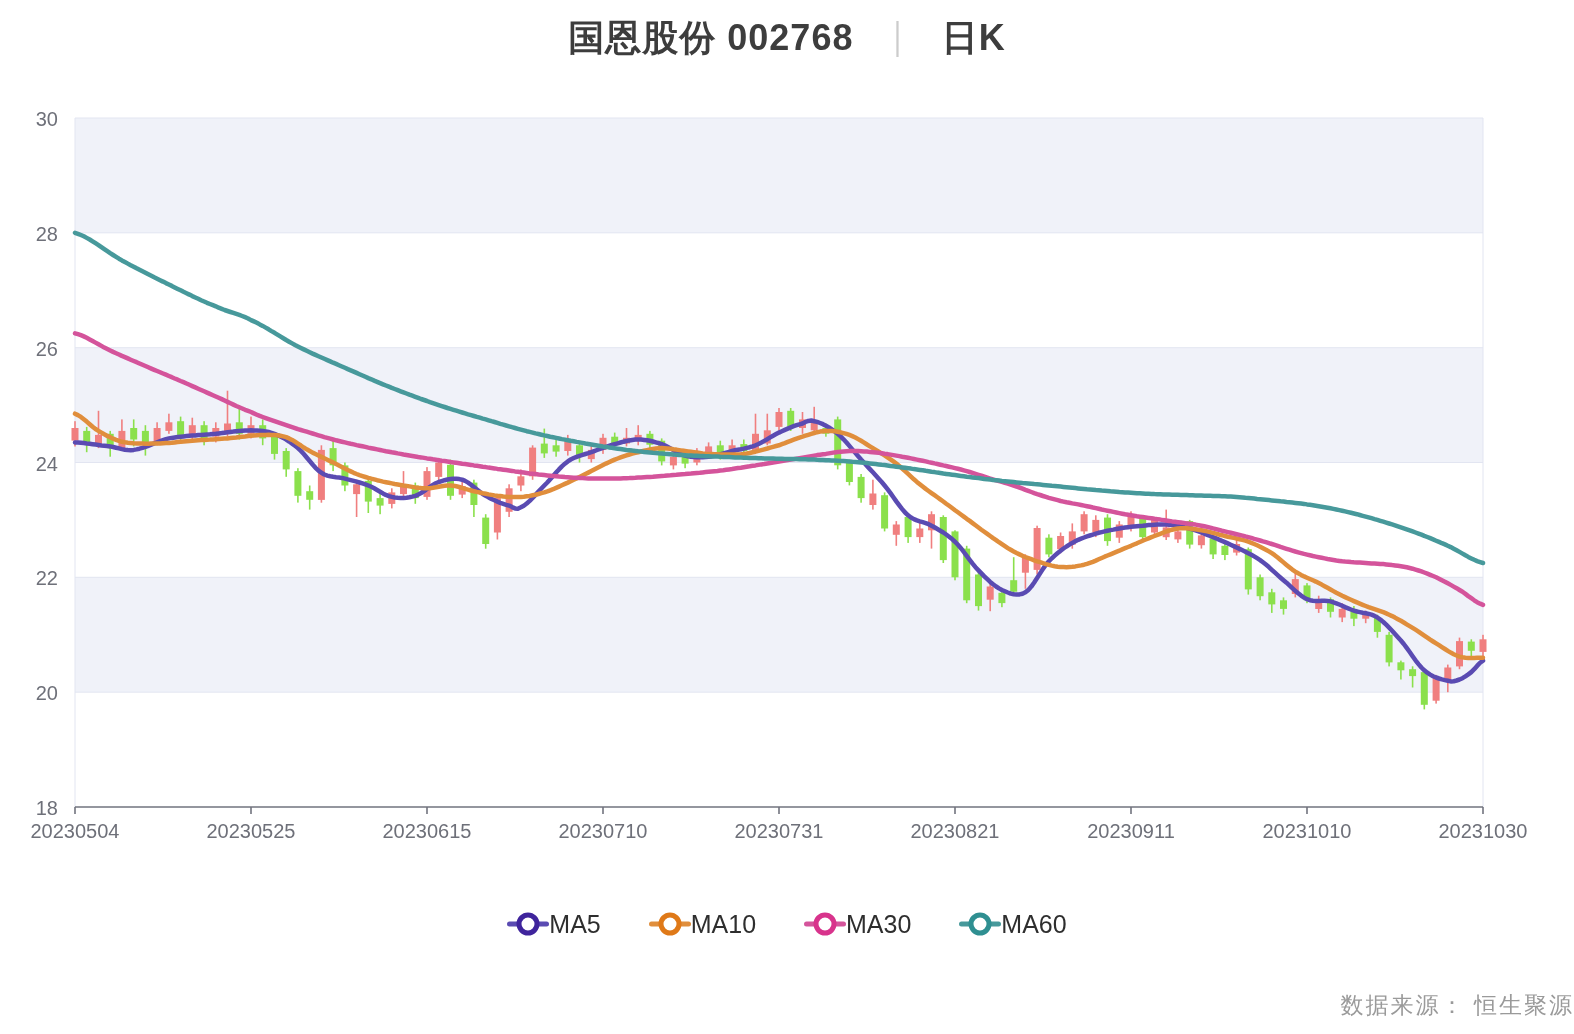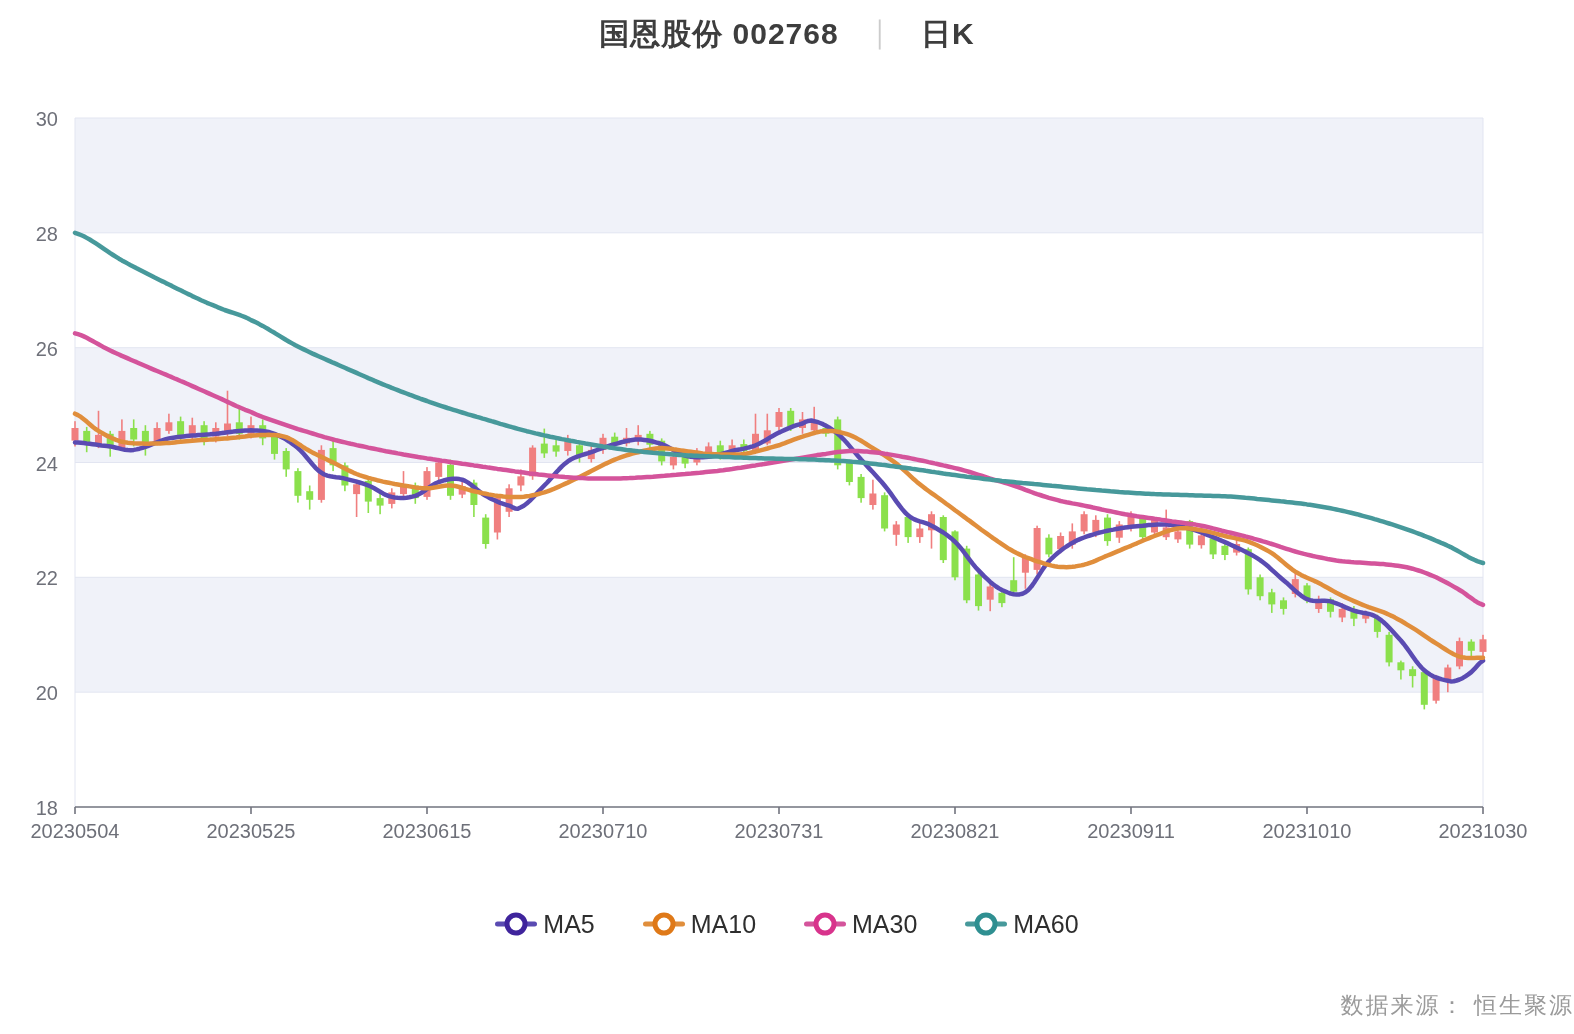--- a/index.html
+++ b/index.html
@@ -1,24 +1,24 @@
 <!DOCTYPE html>
 <html><head>
 <meta charset="utf-8">
 <style>
   html,body{margin:0;padding:0;background:#ffffff;}
   body{width:1574px;height:1034px;overflow:hidden;font-family:"Liberation Sans","DejaVu Sans",sans-serif;}
   .page{position:relative;width:1574px;height:1034px;background:#ffffff;}
   .chart-title{position:absolute;top:14px;left:0;width:100%;text-align:center;
-    font-size:30px;font-weight:600;color:#3d3d3d;letter-spacing:1px;}
+    font-size:36px;font-weight:600;color:#3d3d3d;letter-spacing:1px;}
   .chart-title .sep{color:#cccccc;font-weight:300;margin:0 26px;position:relative;top:-2px;}
   #chart{position:absolute;top:0;left:0;}
   .legend{position:absolute;top:901px;left:0;width:100%;height:46px;
     display:flex;justify-content:center;align-items:center;gap:48px;}
-  .legend-item{display:flex;gap:6px;cursor:pointer;}
+  .legend-item{display:flex;gap:0;cursor:pointer;}
   .legend-item .label{font-size:25px;color:#2e2e2e;}
   .footer{position:absolute;top:990px;left:0;width:100%;text-align:right;
     font-size:23px;color:#9a9a9a;letter-spacing:2px;}
 </style>
 </head>
 <body>
 
 <div class="page">
   <div class="chart-title">
     <span>国恩股份 002768</span><span class="sep">｜</span><span>日K</span>

